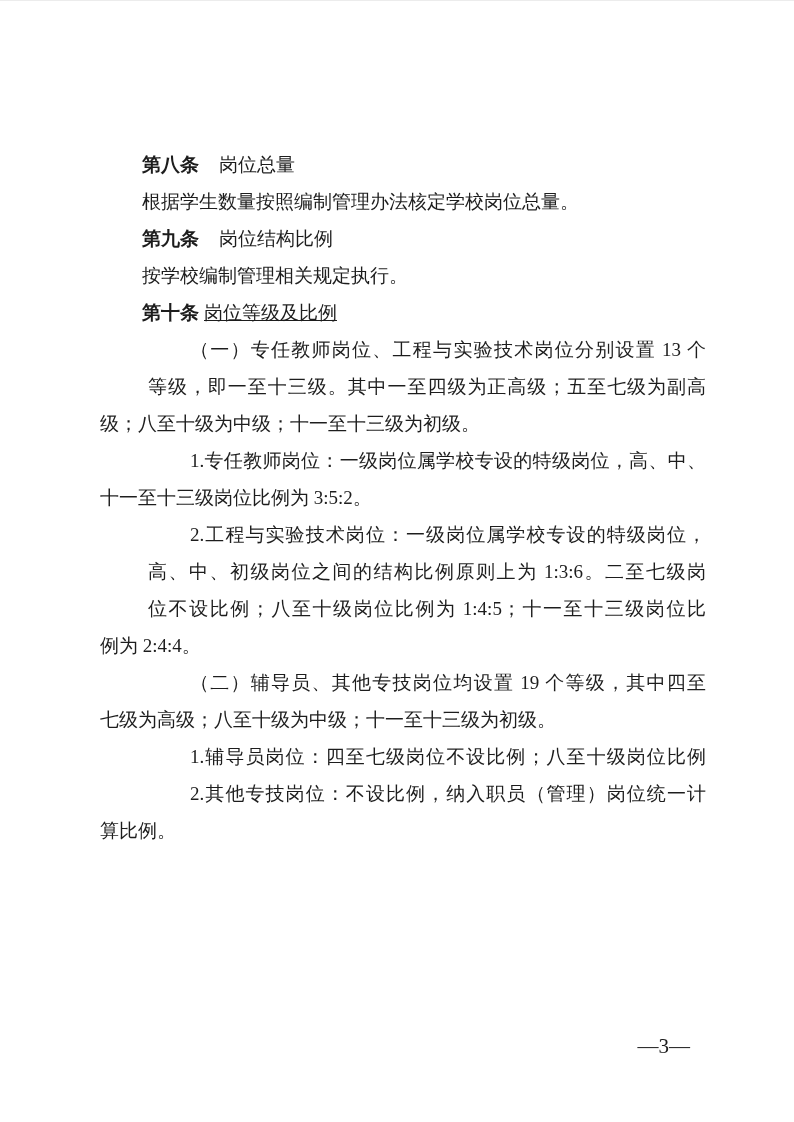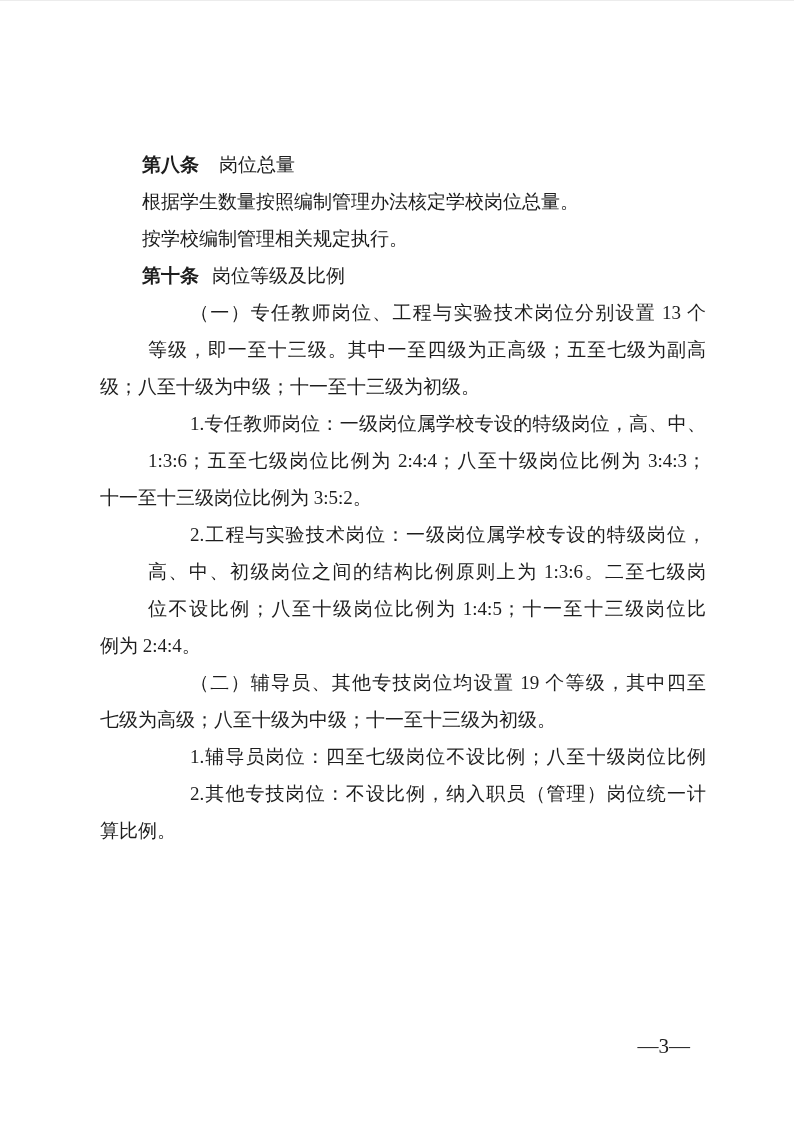--- a/index.html
+++ b/index.html
@@ -39,21 +39,22 @@
   .line.ind {
     text-indent: 42px;
   }
   .heading .num {
     font-weight: bold;
   }
   .heading .title {
     margin-left: 20px;
   }
   .heading.tight .title {
-    margin-left: 13px;
+    margin-left: 5px;
+    text-decoration: underline;
   }
   .footer {
     position: absolute;
     left: 100px;
     top: 1033px;
     width: 590px;
     text-align: right;
     font-size: 21px;
     line-height: 24px;
     color: #1d1d1d;
@@ -62,31 +63,31 @@
 </head>
 <body>
 
 <div class="page">
   <div class="doc-body">
 
     <div class="line ind heading"><span class="num">第八条</span><span class="title">岗位总量</span></div>
 
     <div class="line ind">根据学生数量按照编制管理办法核定学校岗位总量。</div>
 
+    <div class="line ind heading"><span class="num">第九条</span><span class="title">岗位结构比例</span></div>
 
     <div class="line ind">按学校编制管理相关规定执行。</div>
 
     <div class="line ind heading tight"><span class="num">第十条</span><span class="title">岗位等级及比例</span></div>
 
     <div class="line ind jl">（一）专任教师岗位、工程与实验技术岗位分别设置 13 个</div>
     <div class="line jl">等级，即一至十三级。其中一至四级为正高级；五至七级为副高</div>
     <div class="line">级；八至十级为中级；十一至十三级为初级。</div>
 
     <div class="line ind jl">1.专任教师岗位：一级岗位属学校专设的特级岗位，高、中、</div>
-    <div class="line jl">1:3:6；五至七级岗位比例为 2:4:4；八至十级岗位比例为 3:4:3；</div>
     <div class="line">十一至十三级岗位比例为 3:5:2。</div>
 
     <div class="line ind jl">2.工程与实验技术岗位：一级岗位属学校专设的特级岗位，</div>
     <div class="line jl">高、中、初级岗位之间的结构比例原则上为 1:3:6。二至七级岗</div>
     <div class="line jl">位不设比例；八至十级岗位比例为 1:4:5；十一至十三级岗位比</div>
     <div class="line">例为 2:4:4。</div>
 
     <div class="line ind jl">（二）辅导员、其他专技岗位均设置 19 个等级，其中四至</div>
     <div class="line">七级为高级；八至十级为中级；十一至十三级为初级。</div>
 

